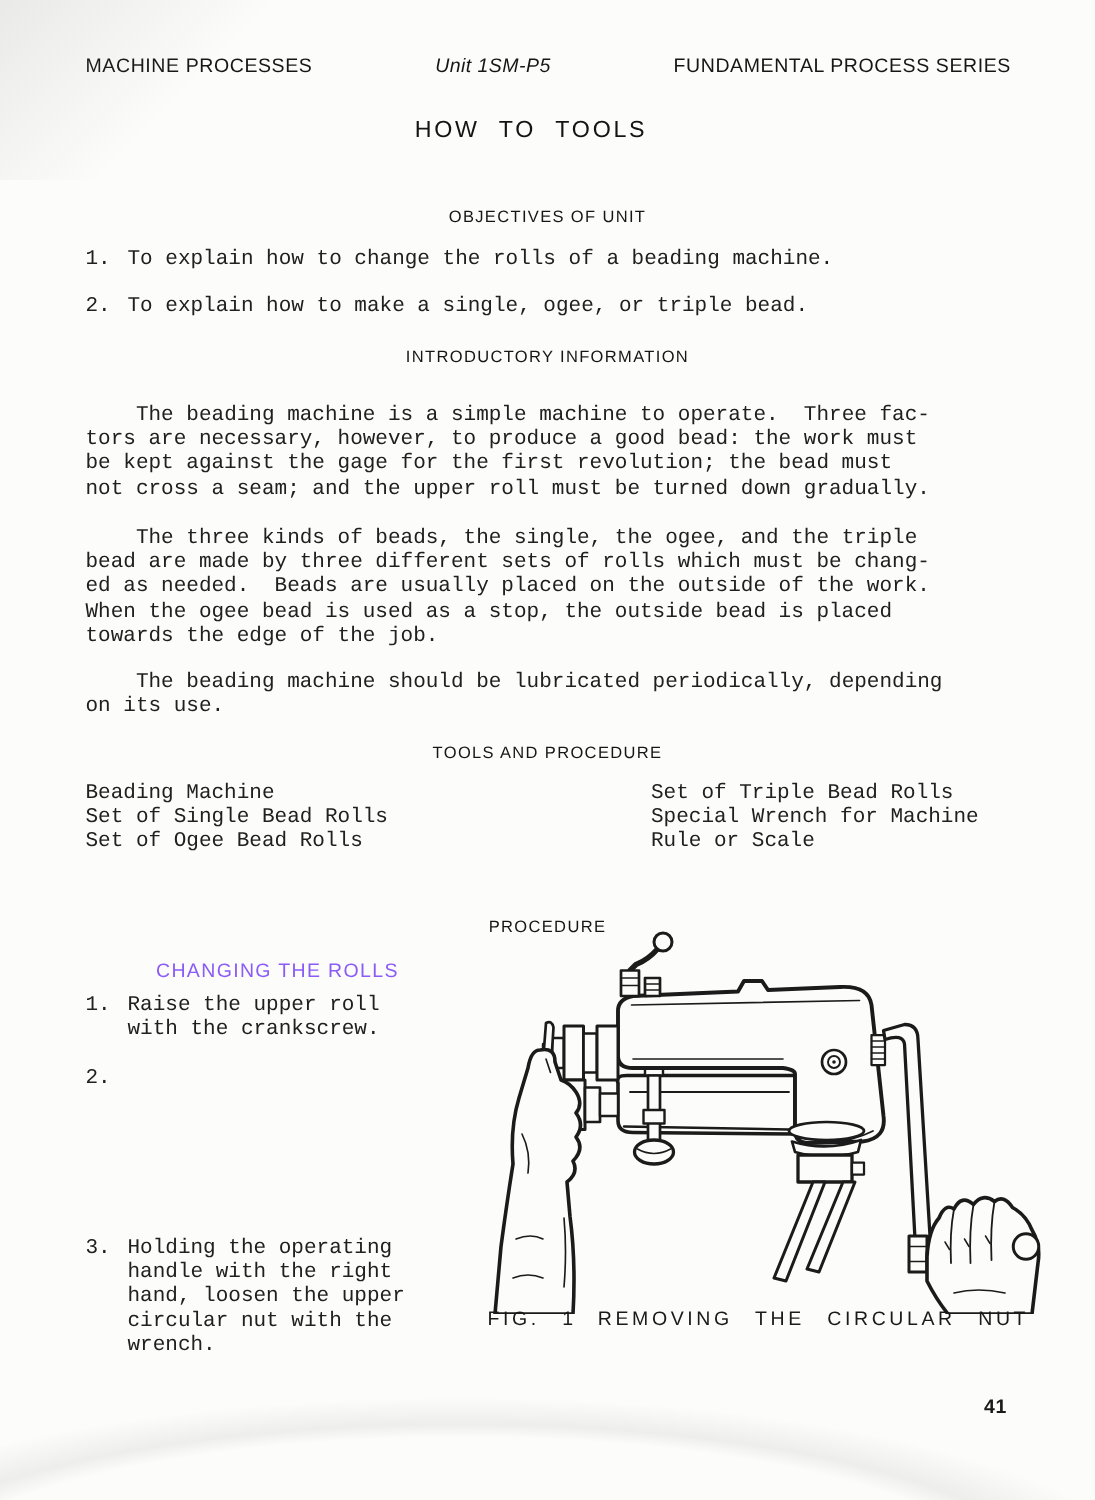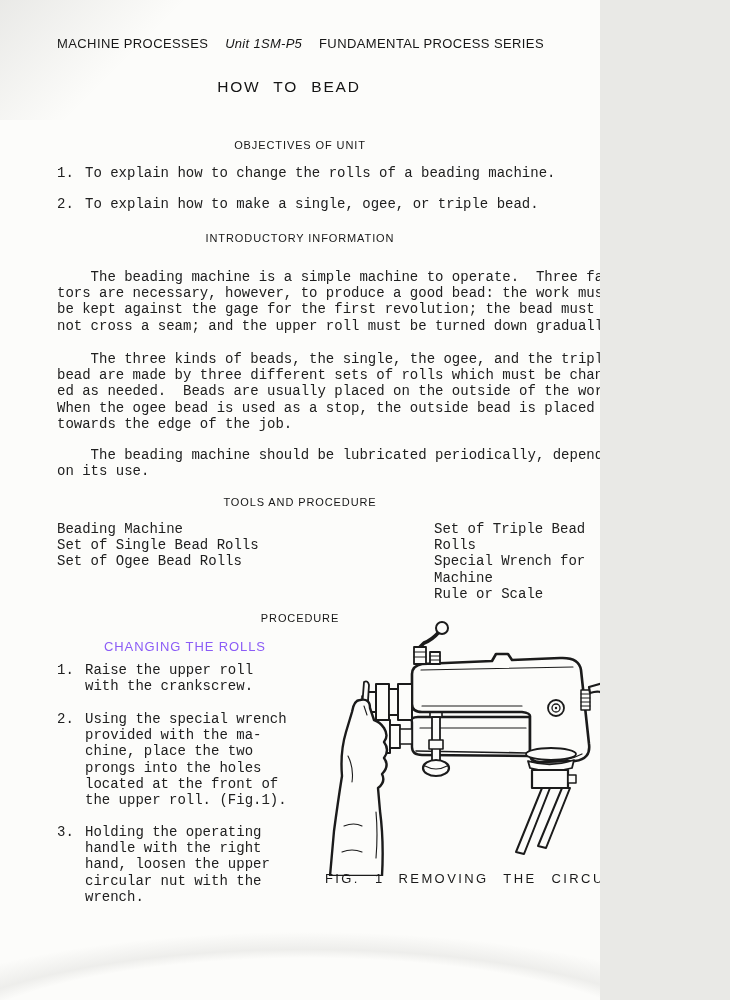--- a/index.html
+++ b/index.html
@@ -4,21 +4,21 @@
 <style>
   html,body{margin:0;padding:0;}
   body{
     width:730px;height:1000px;
     background:#e9e9e6;
     font-family:"Liberation Sans",sans-serif;
     overflow:hidden;
   }
   .page{
     position:relative;
-    width:600px;height:1000px;
+    width:730px;height:1000px;
     background:#fcfcfa;
     color:#1c1c1c;
     overflow:hidden;
   }
   
   .scan-top{
     position:absolute;left:0;top:0;width:220px;height:120px;
     background:linear-gradient(135deg,rgba(120,120,115,.14),rgba(120,120,115,0) 55%);
     pointer-events:none;
   }
@@ -73,21 +73,21 @@
 <body>
 
 <div class="page">
 
   <div class="header-row">
     <span>MACHINE PROCESSES</span>
     <span class="header-center">Unit 1SM-P5</span>
     <span>FUNDAMENTAL PROCESS SERIES</span>
   </div>
 
-  <h1 class="title">HOW TO BEAD</h1>
+  <h1 class="title">HOW TO TOOLS</h1>
 
   <h2 class="heading" style="top:139px;">OBJECTIVES OF UNIT</h2>
 
   <div class="obj-item mono" style="top:165px;">
     <span class="num">1.</span>
     <span>To explain how to change the rolls of a beading machine.</span>
   </div>
   <div class="obj-item mono" style="top:196px;">
     <span class="num">2.</span>
     <span>To explain how to make a single, ogee, or triple bead.</span>
@@ -120,26 +120,20 @@
 
   <h3 class="subheading">CHANGING THE ROLLS</h3>
 
   <div class="step mono" style="top:662px;">
     <span class="num">1.</span>
     <span class="txt">Raise the upper roll
 with the crankscrew.</span>
   </div>
   <div class="step mono" style="top:711px;">
     <span class="num">2.</span>
-    <span class="txt">Using the special wrench
-provided with the ma-
-chine, place the two
-prongs into the holes
-located at the front of
-the upper roll. (Fig.1).</span>
   </div>
   <div class="step mono" style="top:824px;">
     <span class="num">3.</span>
     <span class="txt">Holding the operating
 handle with the right
 hand, loosen the upper
 circular nut with the
 wrench.</span>
   </div>
 

